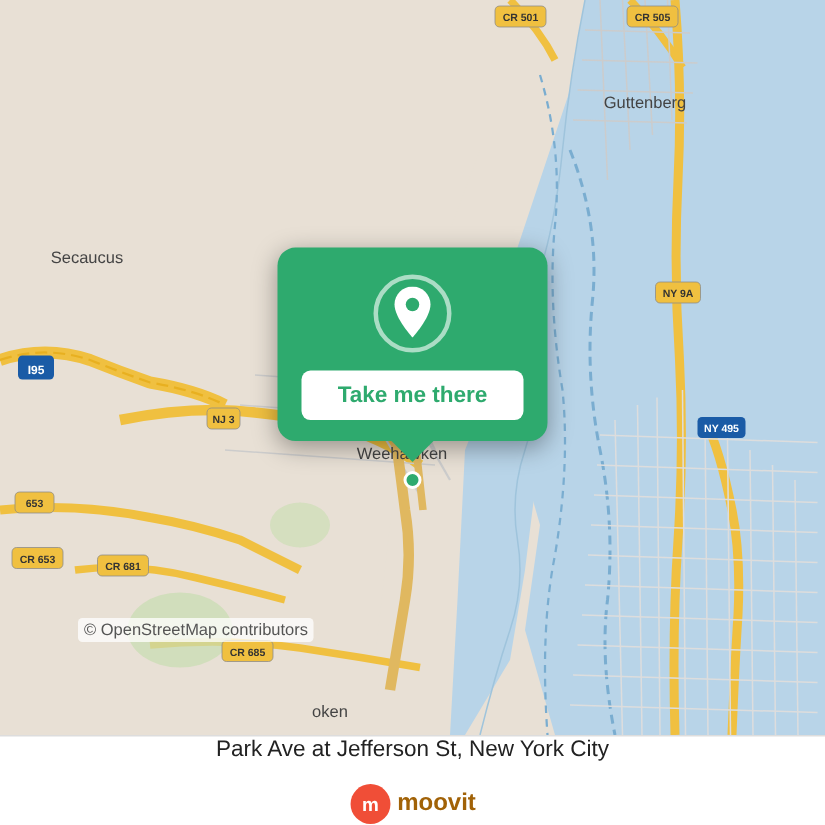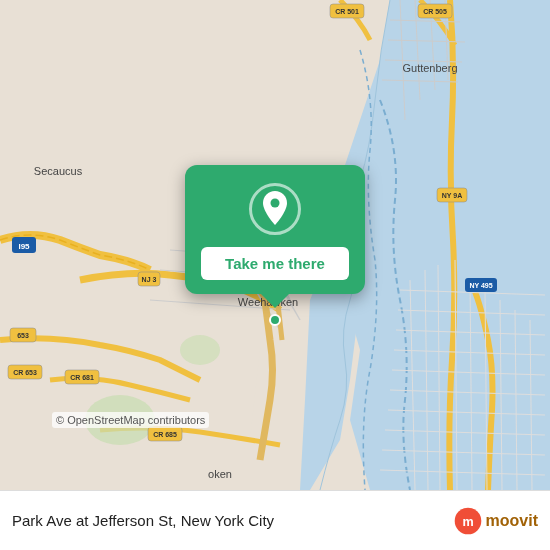--- a/index.html
+++ b/index.html
@@ -82,20 +82,21 @@
     
     #bottom-bar {
       width: 550px;
       height: 60px;
       background: white;
       display: flex;
       align-items: center;
       padding: 0 12px;
       border-top: 1px solid #ddd;
       gap: 8px;
+      flex-direction: column;
     }
 
     #attribution-text {
       font-size: 11px;
       color: #555;
       position: absolute;
       bottom: 62px;
       left: 8px;
       background: rgba(255,255,255,0.75);
       padding: 2px 4px;

